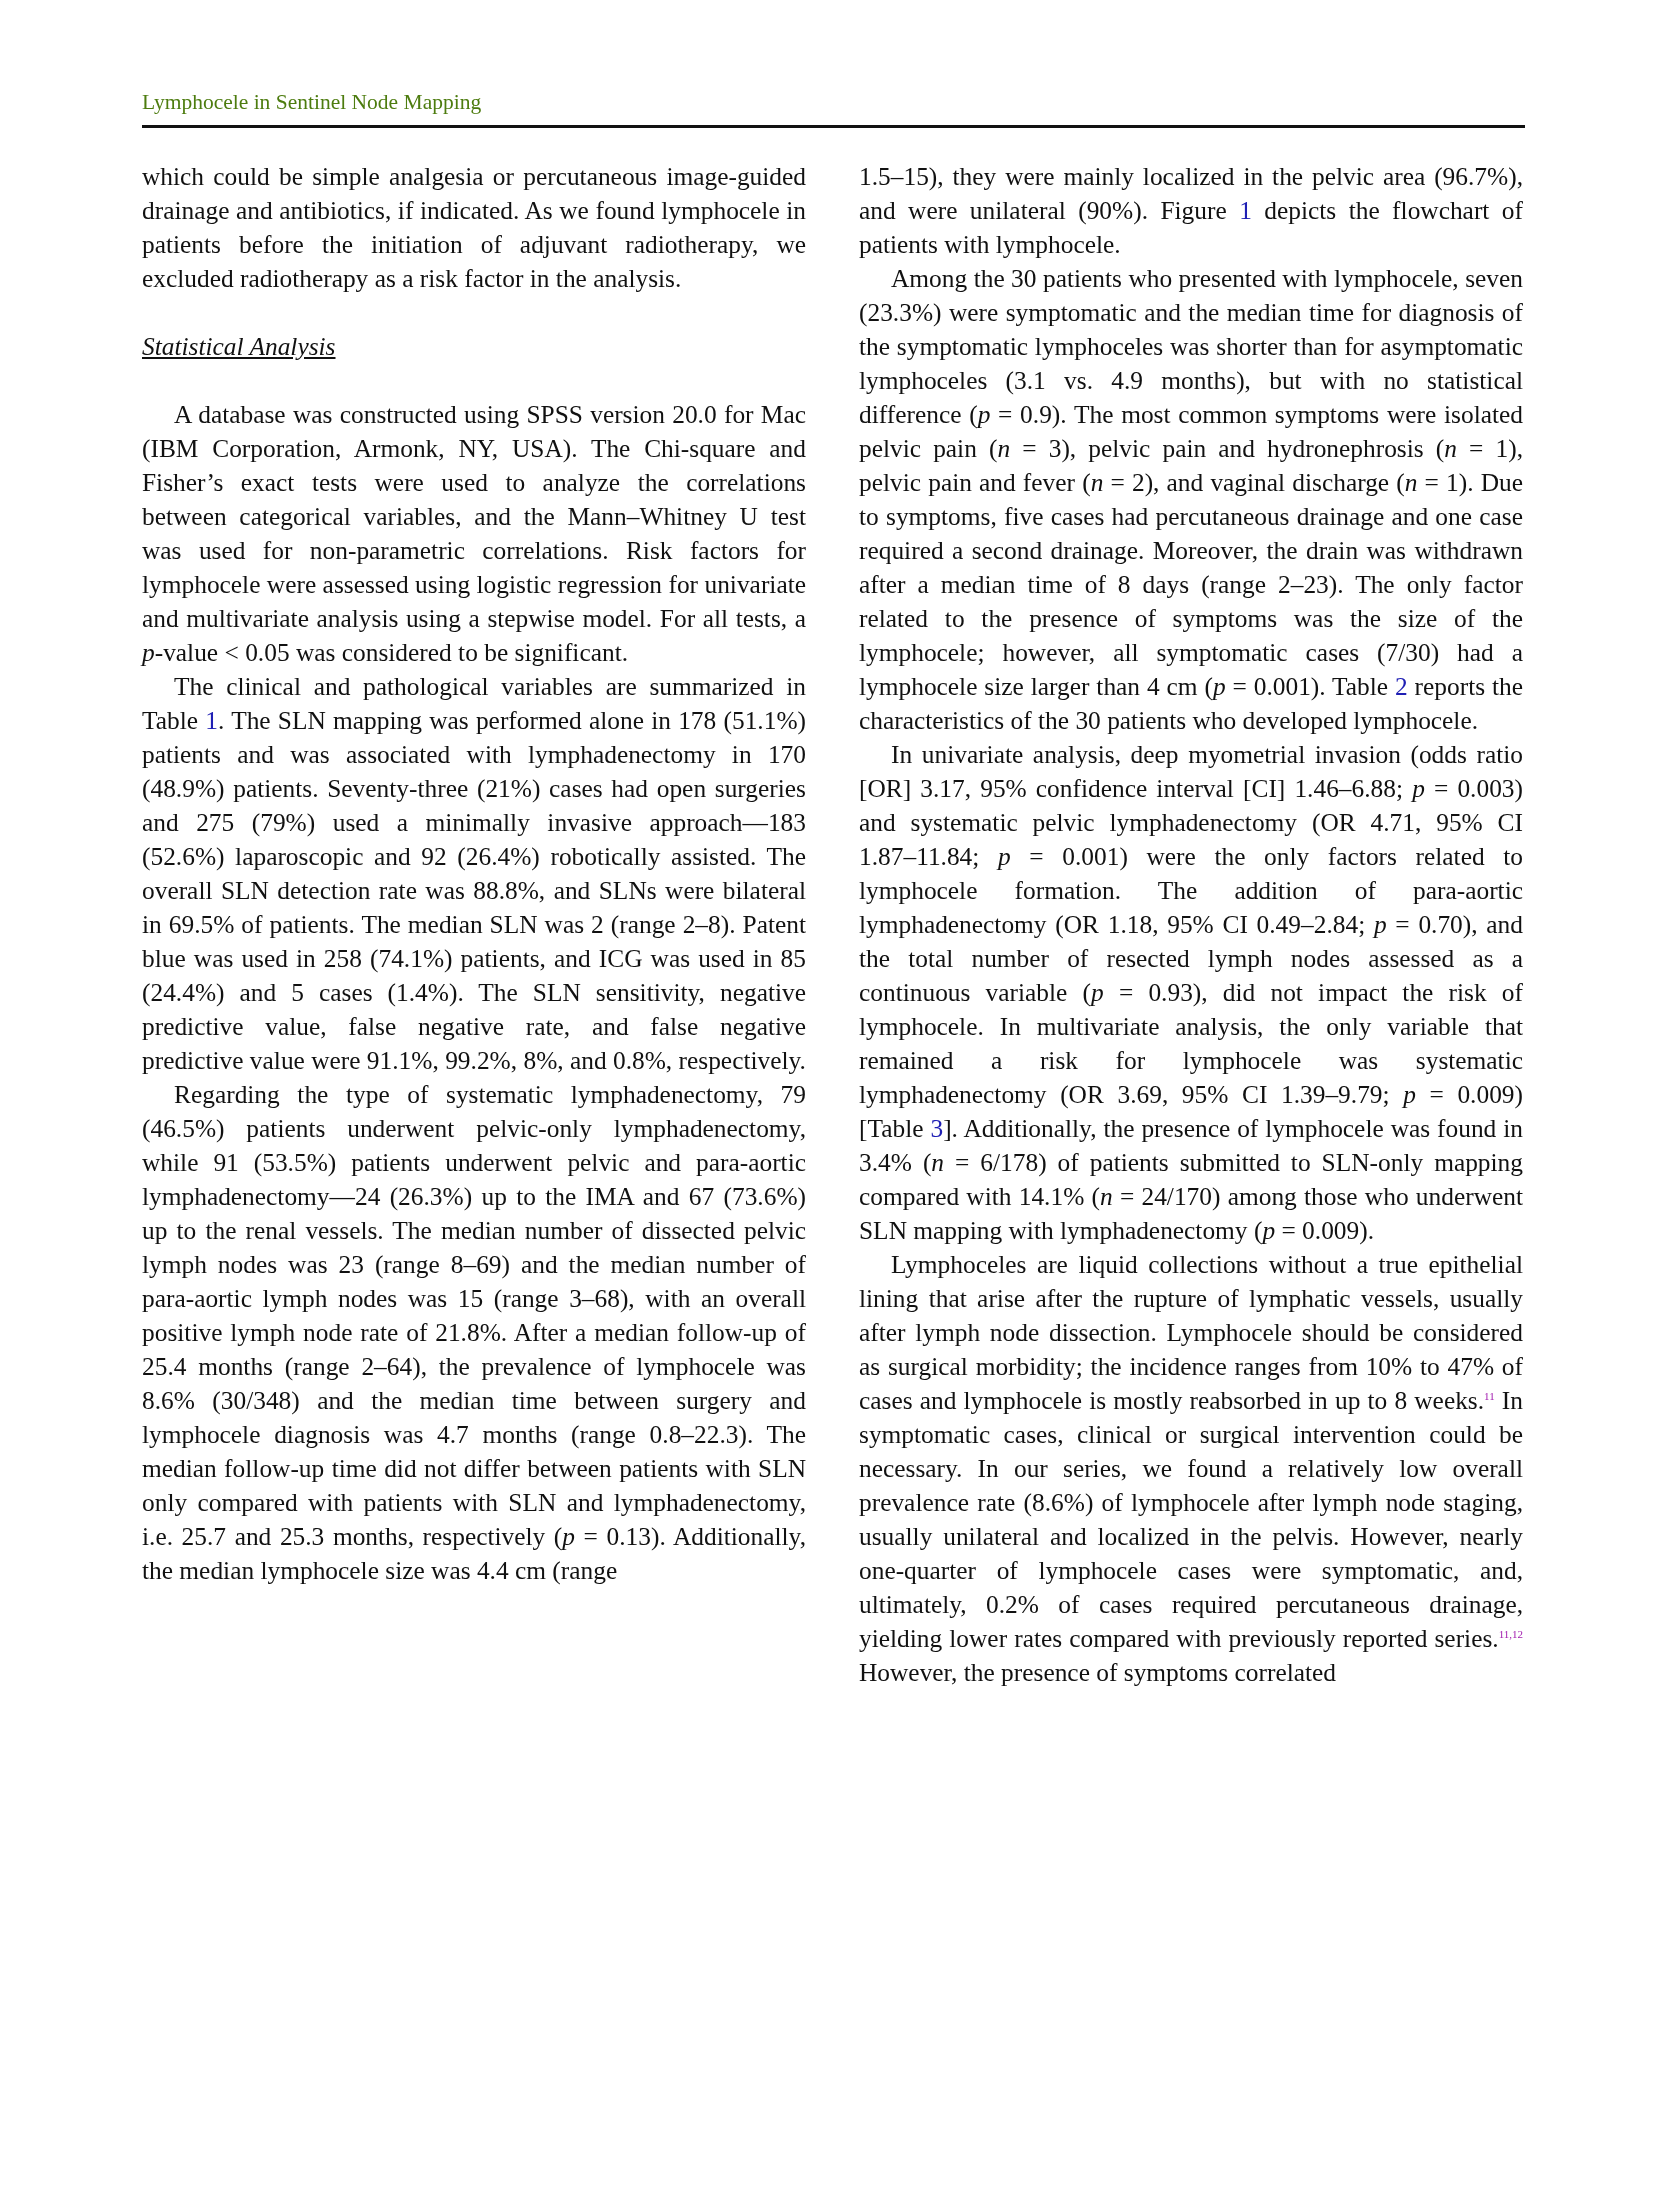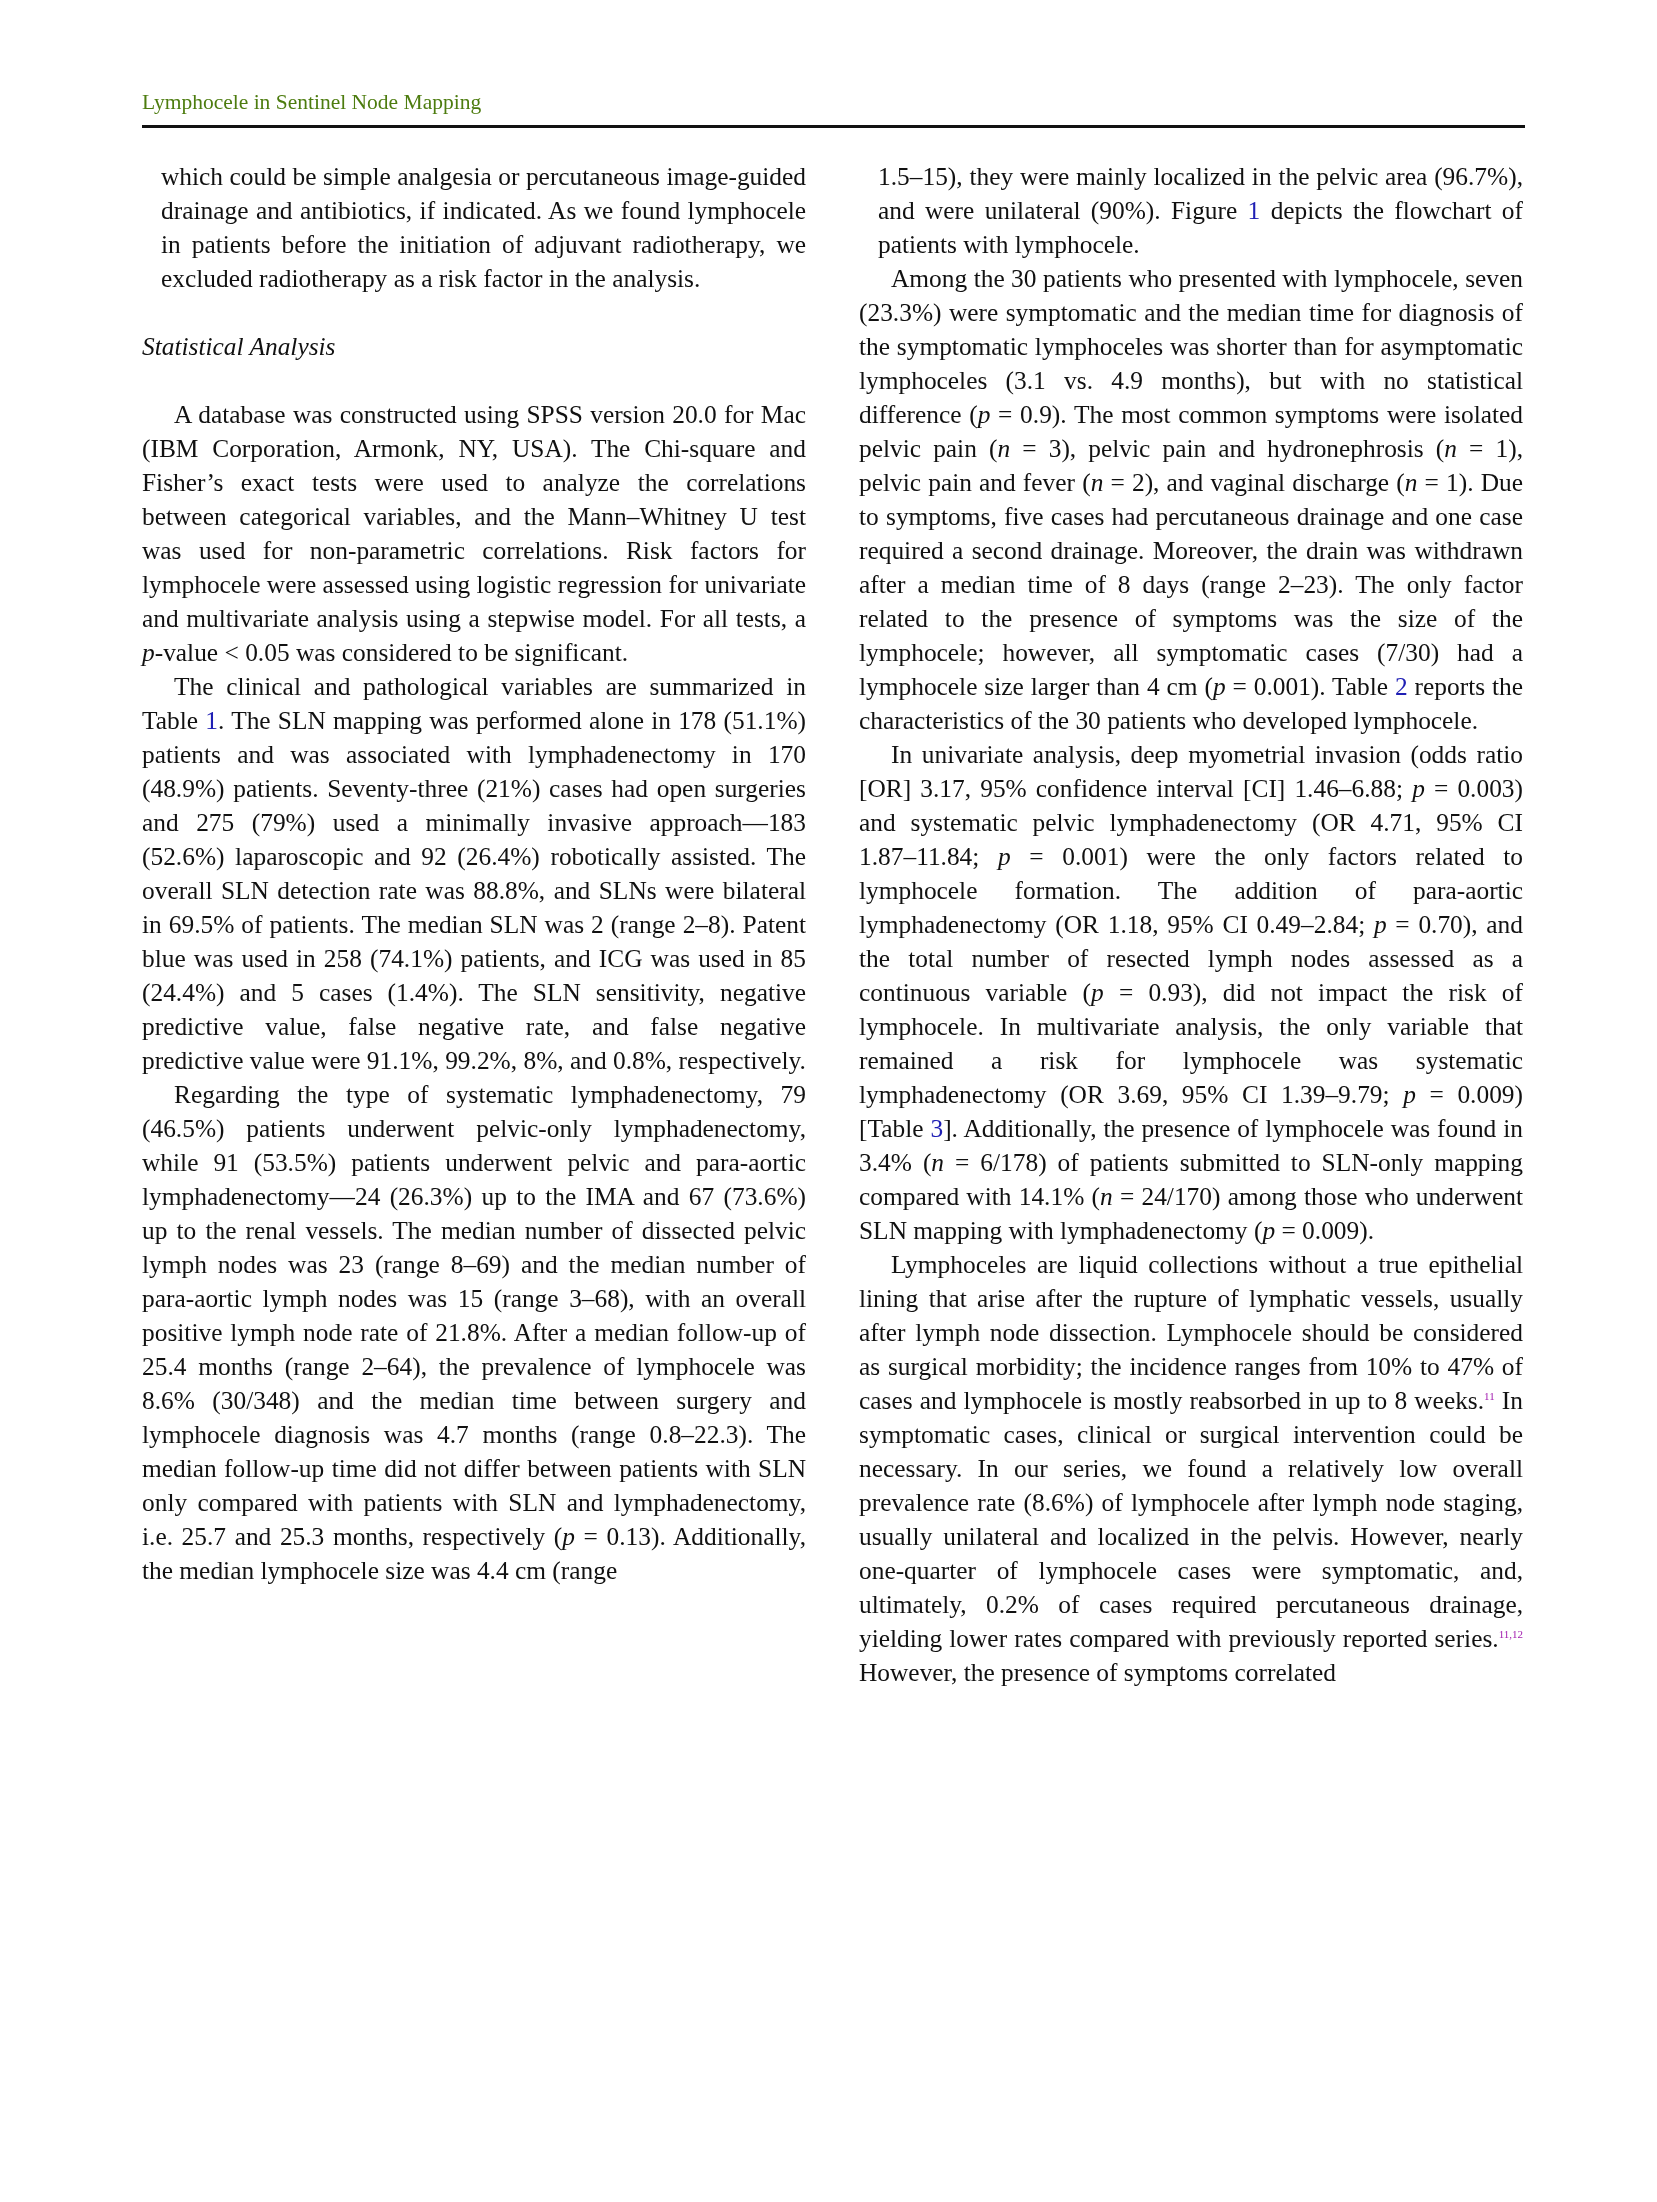--- a/index.html
+++ b/index.html
@@ -39,26 +39,27 @@
     line-height: 34px;
     text-align: justify;
     hyphens: manual;
   }
   .col-left { left: 142px; }
   .col-right { left: 859px; }
   p {
     margin: 0;
     text-indent: 32px;
   }
-  p.noindent { text-indent: 0; margin-left: 19px; }
+  p.noindent { text-indent: 0; }
   .subhead {
     margin: 34px 0 34px 0;
     font-style: italic;
     font-size: 25.4px;
     line-height: 34px;
+    text-decoration: underline;
   }
   .section-head {
     margin: 34px 0 34px 0;
     font-weight: bold;
     font-size: 25.4px;
     line-height: 34px;
     letter-spacing: 0.2px;
   }
   .link {
     color: #1f1fb4;

